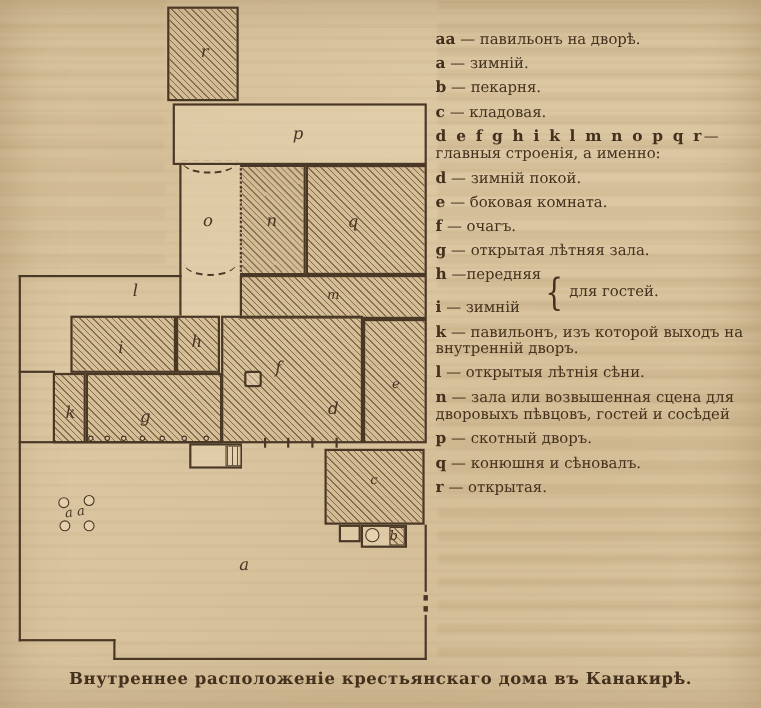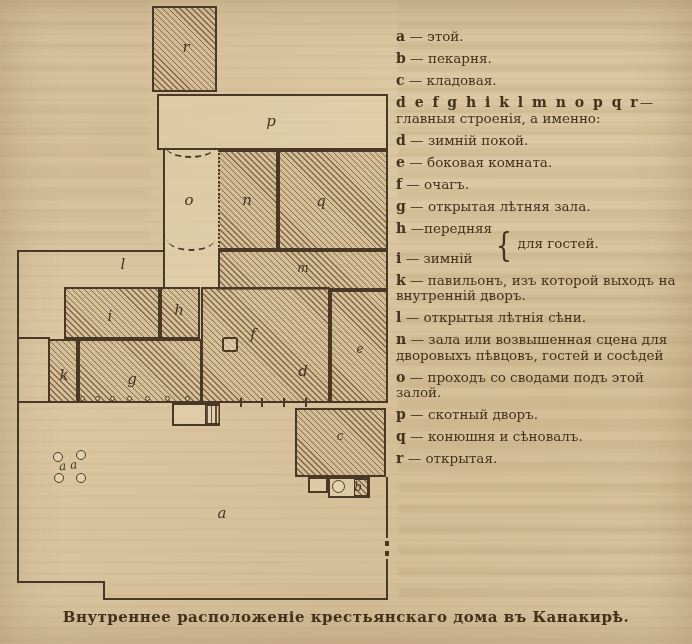--- a/index.html
+++ b/index.html
@@ -144,42 +144,42 @@
     <span class="plabel" style="left:253px;top:334px;">f</span>
     <span class="plabel" style="left:303px;top:371px;">d</span>
     <span class="plabel sm" style="left:360px;top:349px;">e</span>
     <span class="plabel sm" style="left:340px;top:436px;">c</span>
     <span class="plabel sm" style="left:358px;top:487px;">b</span>
     <span class="plabel" style="left:222px;top:513px;">a</span>
     <span class="plabel sm" style="left:70px;top:465px;transform:translate(-50%,-50%) rotate(-8deg);letter-spacing:4px;">aa</span>
   </div>
 
   <div class="legend">
-    <div class="legend-item"><span class="key">а</span> <span>— этой.</span></div>
+    <div class="legend-item"><span class="key">аа</span> <span>— павильонъ на дворѣ.</span></div>
+    <div class="legend-item"><span class="key">а</span> <span>— зимній.</span></div>
     <div class="legend-item"><span class="key">b</span> <span>— пекарня.</span></div>
     <div class="legend-item"><span class="key">c</span> <span>— кладовая.</span></div>
     <div class="legend-item"><span class="key spread">d e f g h i k l m  n o  p q r</span><span>—главныя строенія, а именно:</span></div>
     <div class="legend-item"><span class="key">d</span> <span>— зимній покой.</span></div>
     <div class="legend-item"><span class="key">e</span> <span>— боковая комната.</span></div>
     <div class="legend-item"><span class="key">f</span> <span>— очагъ.</span></div>
     <div class="legend-item"><span class="key">g</span> <span>— открытая лѣтняя зала.</span></div>
 
     <div class="legend-item brace-item">
       <div class="brace-lines">
         <div><span class="key">h</span> <span>—передняя</span></div>
         <div><span class="key">i</span> <span>— зимній</span></div>
       </div>
       <span class="brace-glyph">{</span>
       <span>для гостей.</span>
     </div>
 
     <div class="legend-item"><span class="key">k</span> <span>— павильонъ, изъ которой выходъ на внутренній дворъ.</span></div>
     <div class="legend-item"><span class="key">l</span> <span>— открытыя лѣтнія сѣни.</span></div>
     <div class="legend-item"><span class="key">n</span> <span>— зала или возвышенная сцена для дворовыхъ пѣвцовъ, гостей и сосѣдей</span></div>
-    <div class="legend-item"><span class="key">o</span> <span>— проходъ со сводами подъ этой залой.</span></div>
     <div class="legend-item"><span class="key">p</span> <span>— скотный дворъ.</span></div>
     <div class="legend-item"><span class="key">q</span> <span>— конюшня и сѣновалъ.</span></div>
     <div class="legend-item"><span class="key">r</span> <span>— открытая.</span></div>
   </div>
 
   <div class="caption">Внутреннее расположеніе крестьянскаго дома въ Канакирѣ.</div>
 
 </div>
 
 </body></html>

